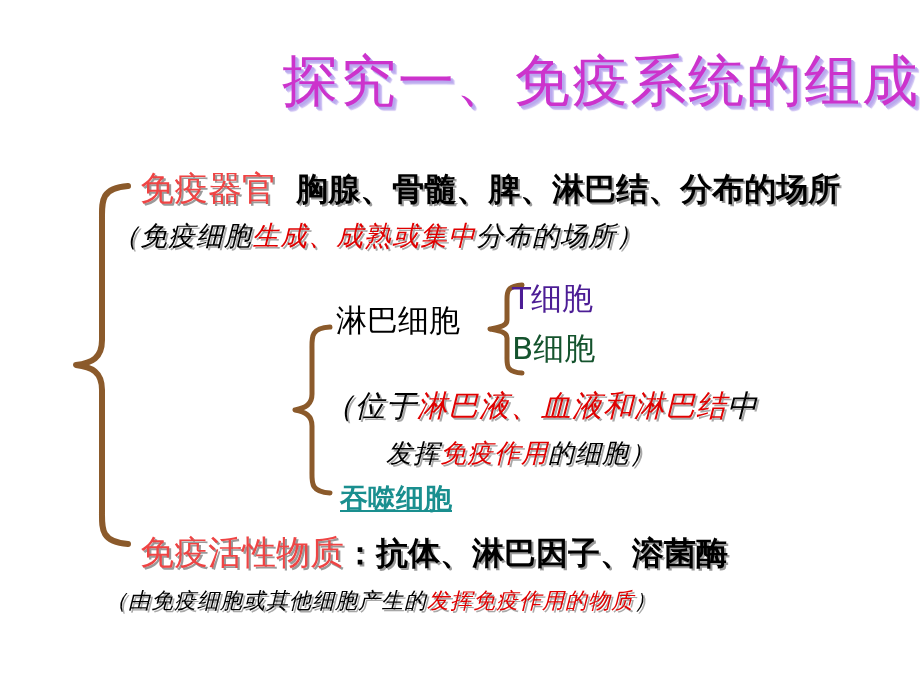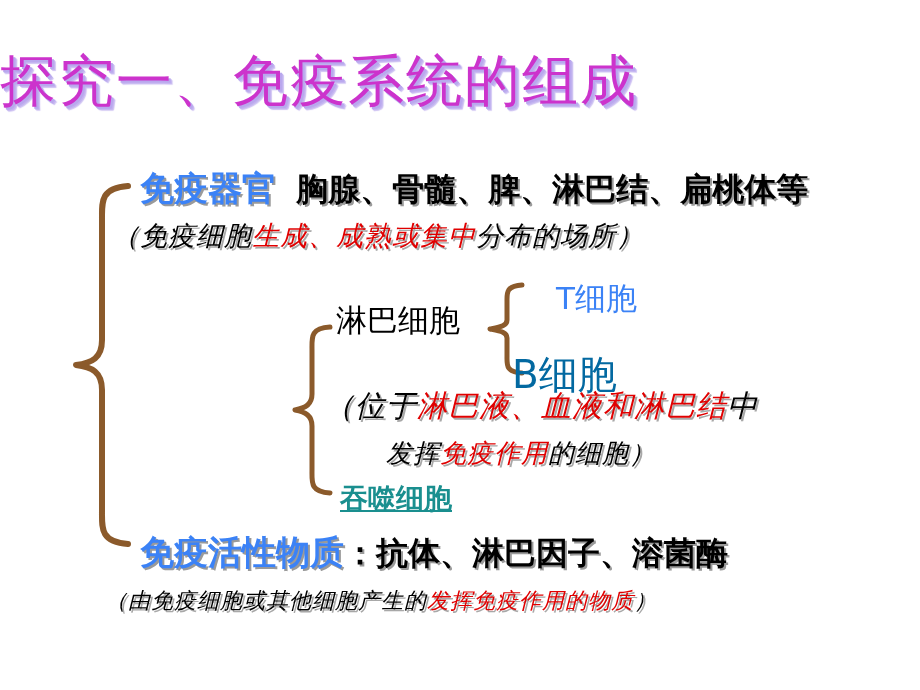--- a/index.html
+++ b/index.html
@@ -15,38 +15,38 @@
     overflow: hidden;
     font-family: "DejaVu Sans", "Liberation Sans", sans-serif;
   }
 
   
   #title {
     position: absolute;
     left: 0;
     top: 52px;
     width: 920px;
-    text-align: left;
+    text-align: right;
     font-family: "DejaVu Serif", "Liberation Serif", serif;
     font-size: 56px;
     line-height: 1.05;
     font-weight: 400;
     letter-spacing: 2px;
     color: #cc33cc;
     text-shadow:
        2px 2px 0 #b9a8ee,
        3px 3px 0 #c3b4f0,
        4px 4px 1px #cfc3f3;
     white-space: nowrap;
   }
 
   
   .blue-head {
-    color: #3b82f6;
-    font-weight: bold;
+    color: #ef4444;
+    font-weight: normal;
     text-shadow: 2px 2px 0 #9a9a9a;
   }
   .black-bold {
     color: #000000;
     font-weight: bold;
     text-shadow: 2px 2px 0 #9a9a9a;
   }
   .note {
     font-family: "DejaVu Serif", "Liberation Serif", serif;
     font-style: italic;
@@ -60,22 +60,22 @@
   }
 
   
   .row { position: absolute; white-space: nowrap; }
 
   #row-organ       { left: 140px; top: 166px; font-size: 32px; }
   #row-organ .blue-head { font-size: 34px; }
   #row-organ-note  { left: 112px; top: 218px; font-size: 27px; }
 
   #row-lympho      { left: 336px; top: 300px; font-size: 31px; color: #000; }
-  #row-tcell       { left: 512px; top: 278px; font-size: 31px; color: #3b82f6; margin-left: 44px; }
-  #row-bcell       { left: 512px; top: 348px; font-size: 39px; color: #0369a1; }
+  #row-tcell       { left: 512px; top: 278px; font-size: 31px; color: #4c1d95; }
+  #row-bcell       { left: 512px; top: 328px; font-size: 31px; color: #14532d; }
 
   #row-cell        { left: 148px; top: 346px; font-size: 34px; }
 
   #row-cell-note1  { left: 324px; top: 386px; font-size: 30px; }
   #row-cell-note2  { left: 386px; top: 436px; font-size: 26px; }
 
   #row-phago       { left: 340px; top: 480px; font-size: 28px; }
   #row-phago a {
     color: #1a8f8f;
     text-decoration: underline;
@@ -103,21 +103,21 @@
     <path d="M58 6
              C 30 8, 32 22, 32 40
              L 32 160
              C 32 178, 22 183, 6 185
              C 22 187, 32 192, 32 210
              L 32 330
              C 32 348, 30 362, 58 364" fill="none" stroke="#8B5A2B" stroke-width="6" stroke-linecap="round" stroke-linejoin="round"></path>
   </svg>
 
   <div class="row" id="row-organ">
-    <span class="blue-head">免疫器官</span><span>&nbsp;&nbsp;</span><span class="black-bold">胸腺、骨髓、脾、淋巴结、扁桃体等</span>
+    <span class="blue-head">免疫器官</span><span>&nbsp;&nbsp;</span><span class="black-bold">胸腺、骨髓、脾、淋巴结、分布的场所</span>
   </div>
 
   <div class="row note" id="row-organ-note">
     <span>（免疫细胞</span><span class="red">生成、成熟或集中</span><span>分布的场所）</span>
   </div>
 
   <svg class="brace" id="brace-cell" width="46" height="176" viewBox="0 0 46 176">
     <path d="M40 5
              C 20 6, 22 16, 22 28
              L 22 72

